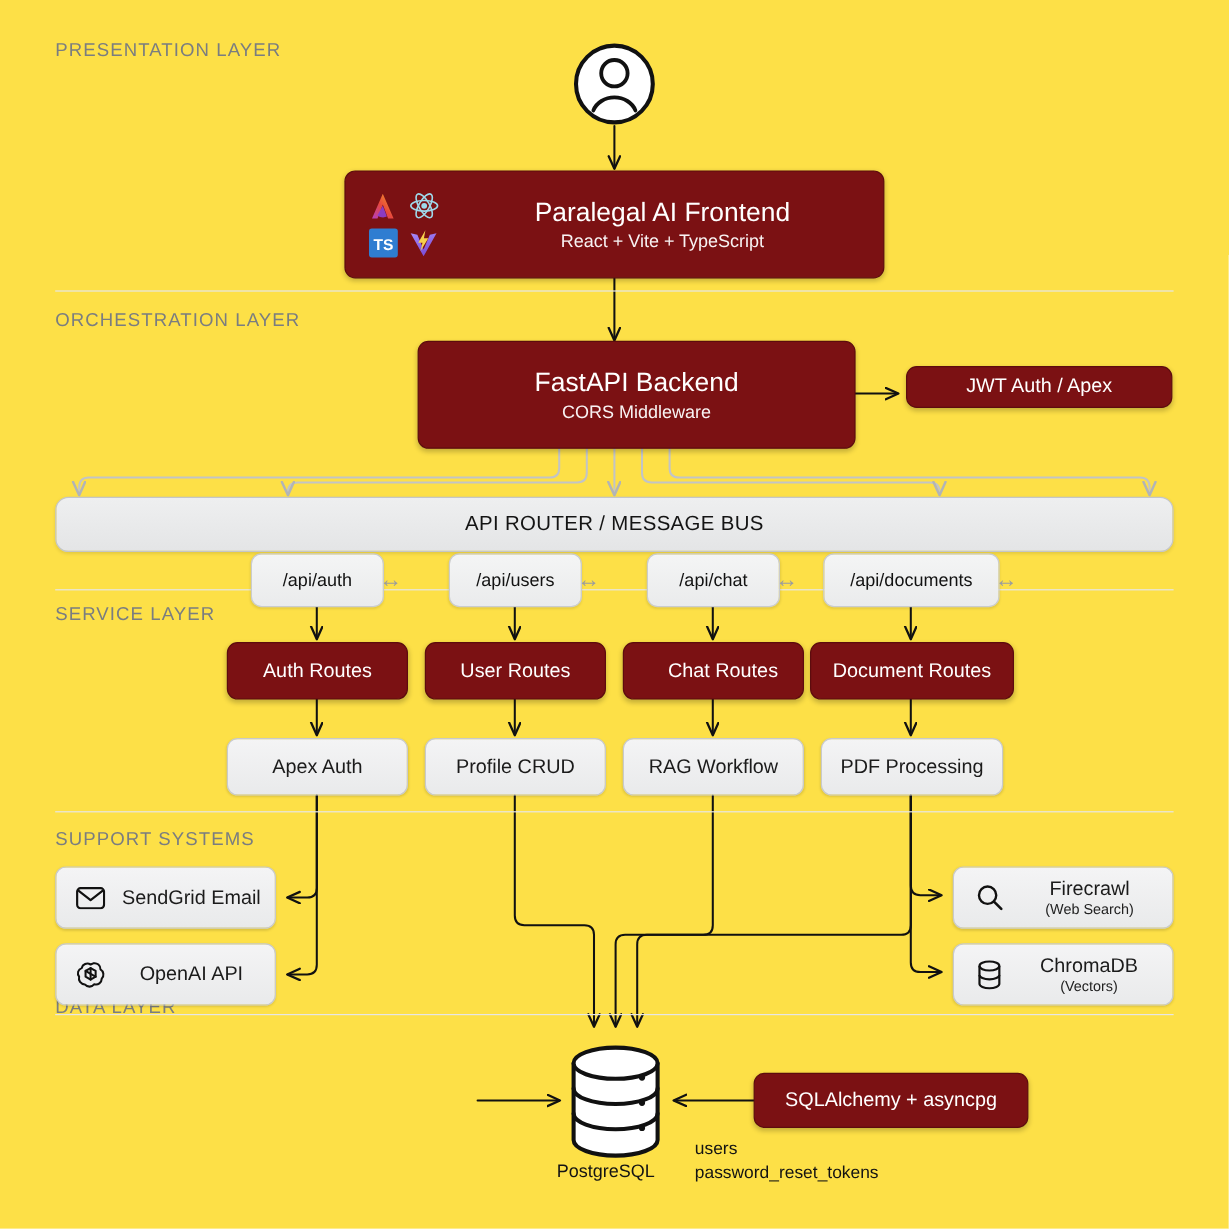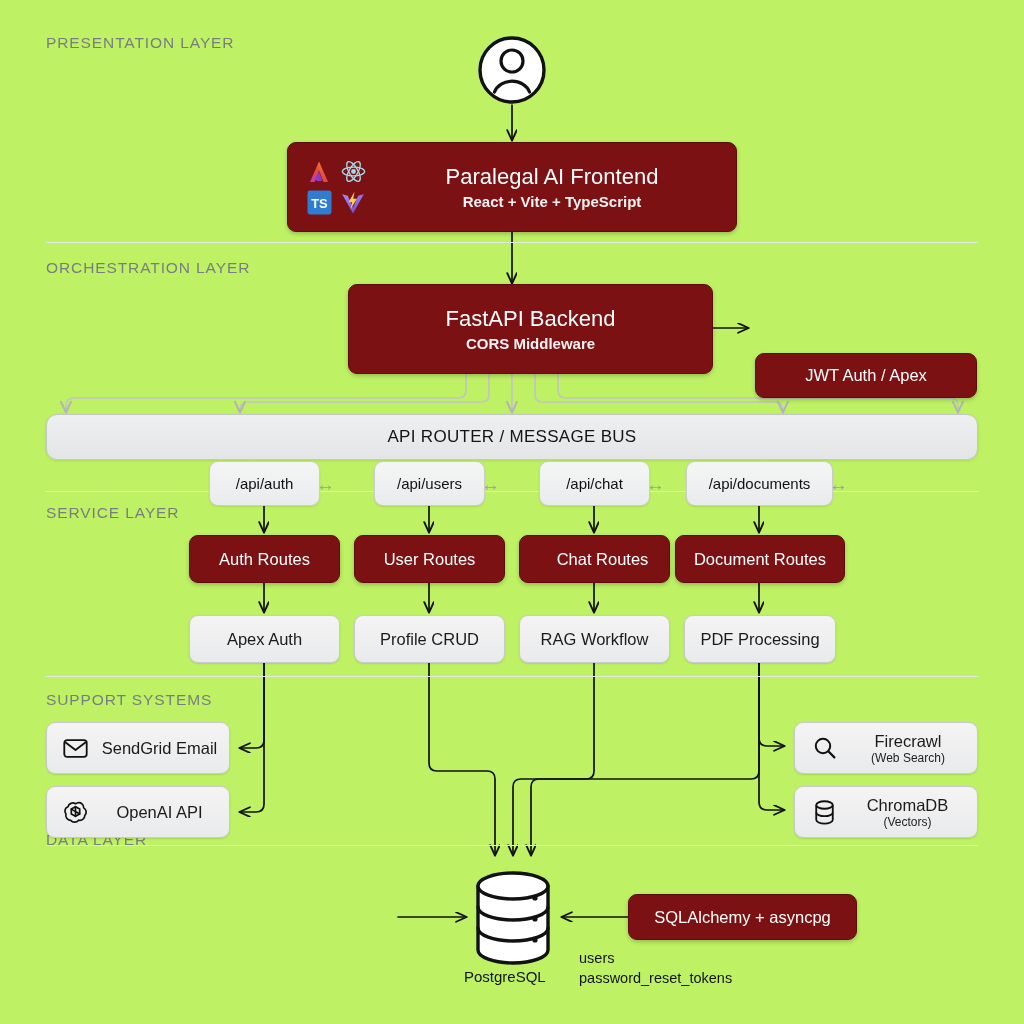--- a/index.html
+++ b/index.html
@@ -9,21 +9,21 @@
     background: #ffffff;
   }
   body {
     font-family: "Liberation Sans", sans-serif;
     -webkit-font-smoothing: antialiased;
   }
   #canvas {
     position: relative;
     width: 1024px;
     height: 1024px;
-    background: #bef264;
+    background: #fde047;
     overflow: hidden;
   }
   #svg-layer {
     position: absolute;
     left: 0; top: 0;
     width: 1024px;
     height: 1024px;
     pointer-events: none;
   }
   .node {
@@ -59,21 +59,21 @@
   
   .box-soft {
     background: linear-gradient(180deg, #f4f4f5 0%, #e9eaeb 100%);
     border: 1px solid #c8cacc;
     border-radius: 9px;
     color: #1b1b1b;
     box-shadow: 0 1px 2px rgba(0,0,0,0.12);
   }
   .title-lg { font-size: 22px; font-weight: 400; line-height: 1.18; }
   .title-md { font-size: 16.5px; font-weight: 400; }
-  .subtitle { font-size: 15px; font-weight: 700; opacity: .95; margin-top: 3px; }
+  .subtitle { font-size: 15px; font-weight: 400; opacity: .95; margin-top: 3px; }
   .subtitle-sm { font-size: 12px; font-weight: 400; color: #222; margin-top: 0px; }
 
   
   #frontend-node {
     flex-direction: row;
     justify-content: flex-start;
     padding-left: 16px;
   }
   .logo-grid {
     display: grid;
@@ -305,21 +305,21 @@
       <div class="title-lg">Paralegal AI Frontend</div>
       <div class="subtitle">React + Vite + TypeScript</div>
     </div>
   </div>
 
   <div class="node box-primary" style="left:348px; top:284px; width:365px; height:90px;">
     <div class="title-lg">FastAPI Backend</div>
     <div class="subtitle">CORS Middleware</div>
   </div>
 
-  <div class="node box-primary" style="left:755px; top:305px; width:222px; height:45px;margin-top:48px;">
+  <div class="node box-primary" style="left:755px; top:305px; width:222px; height:35px;">
     <div class="title-md">JWT Auth / Apex</div>
   </div>
 
   <div class="node" id="api-router" style="left:46px; top:414px; width:932px; height:46px;">
     <span>API ROUTER / MESSAGE BUS</span>
   </div>
 
   <div class="endpoint-chip" style="left:209px; top:461px; width:111px; height:45px;">
     <span>/api/auth</span>
     <span class="chip-biarrow">↔</span>

